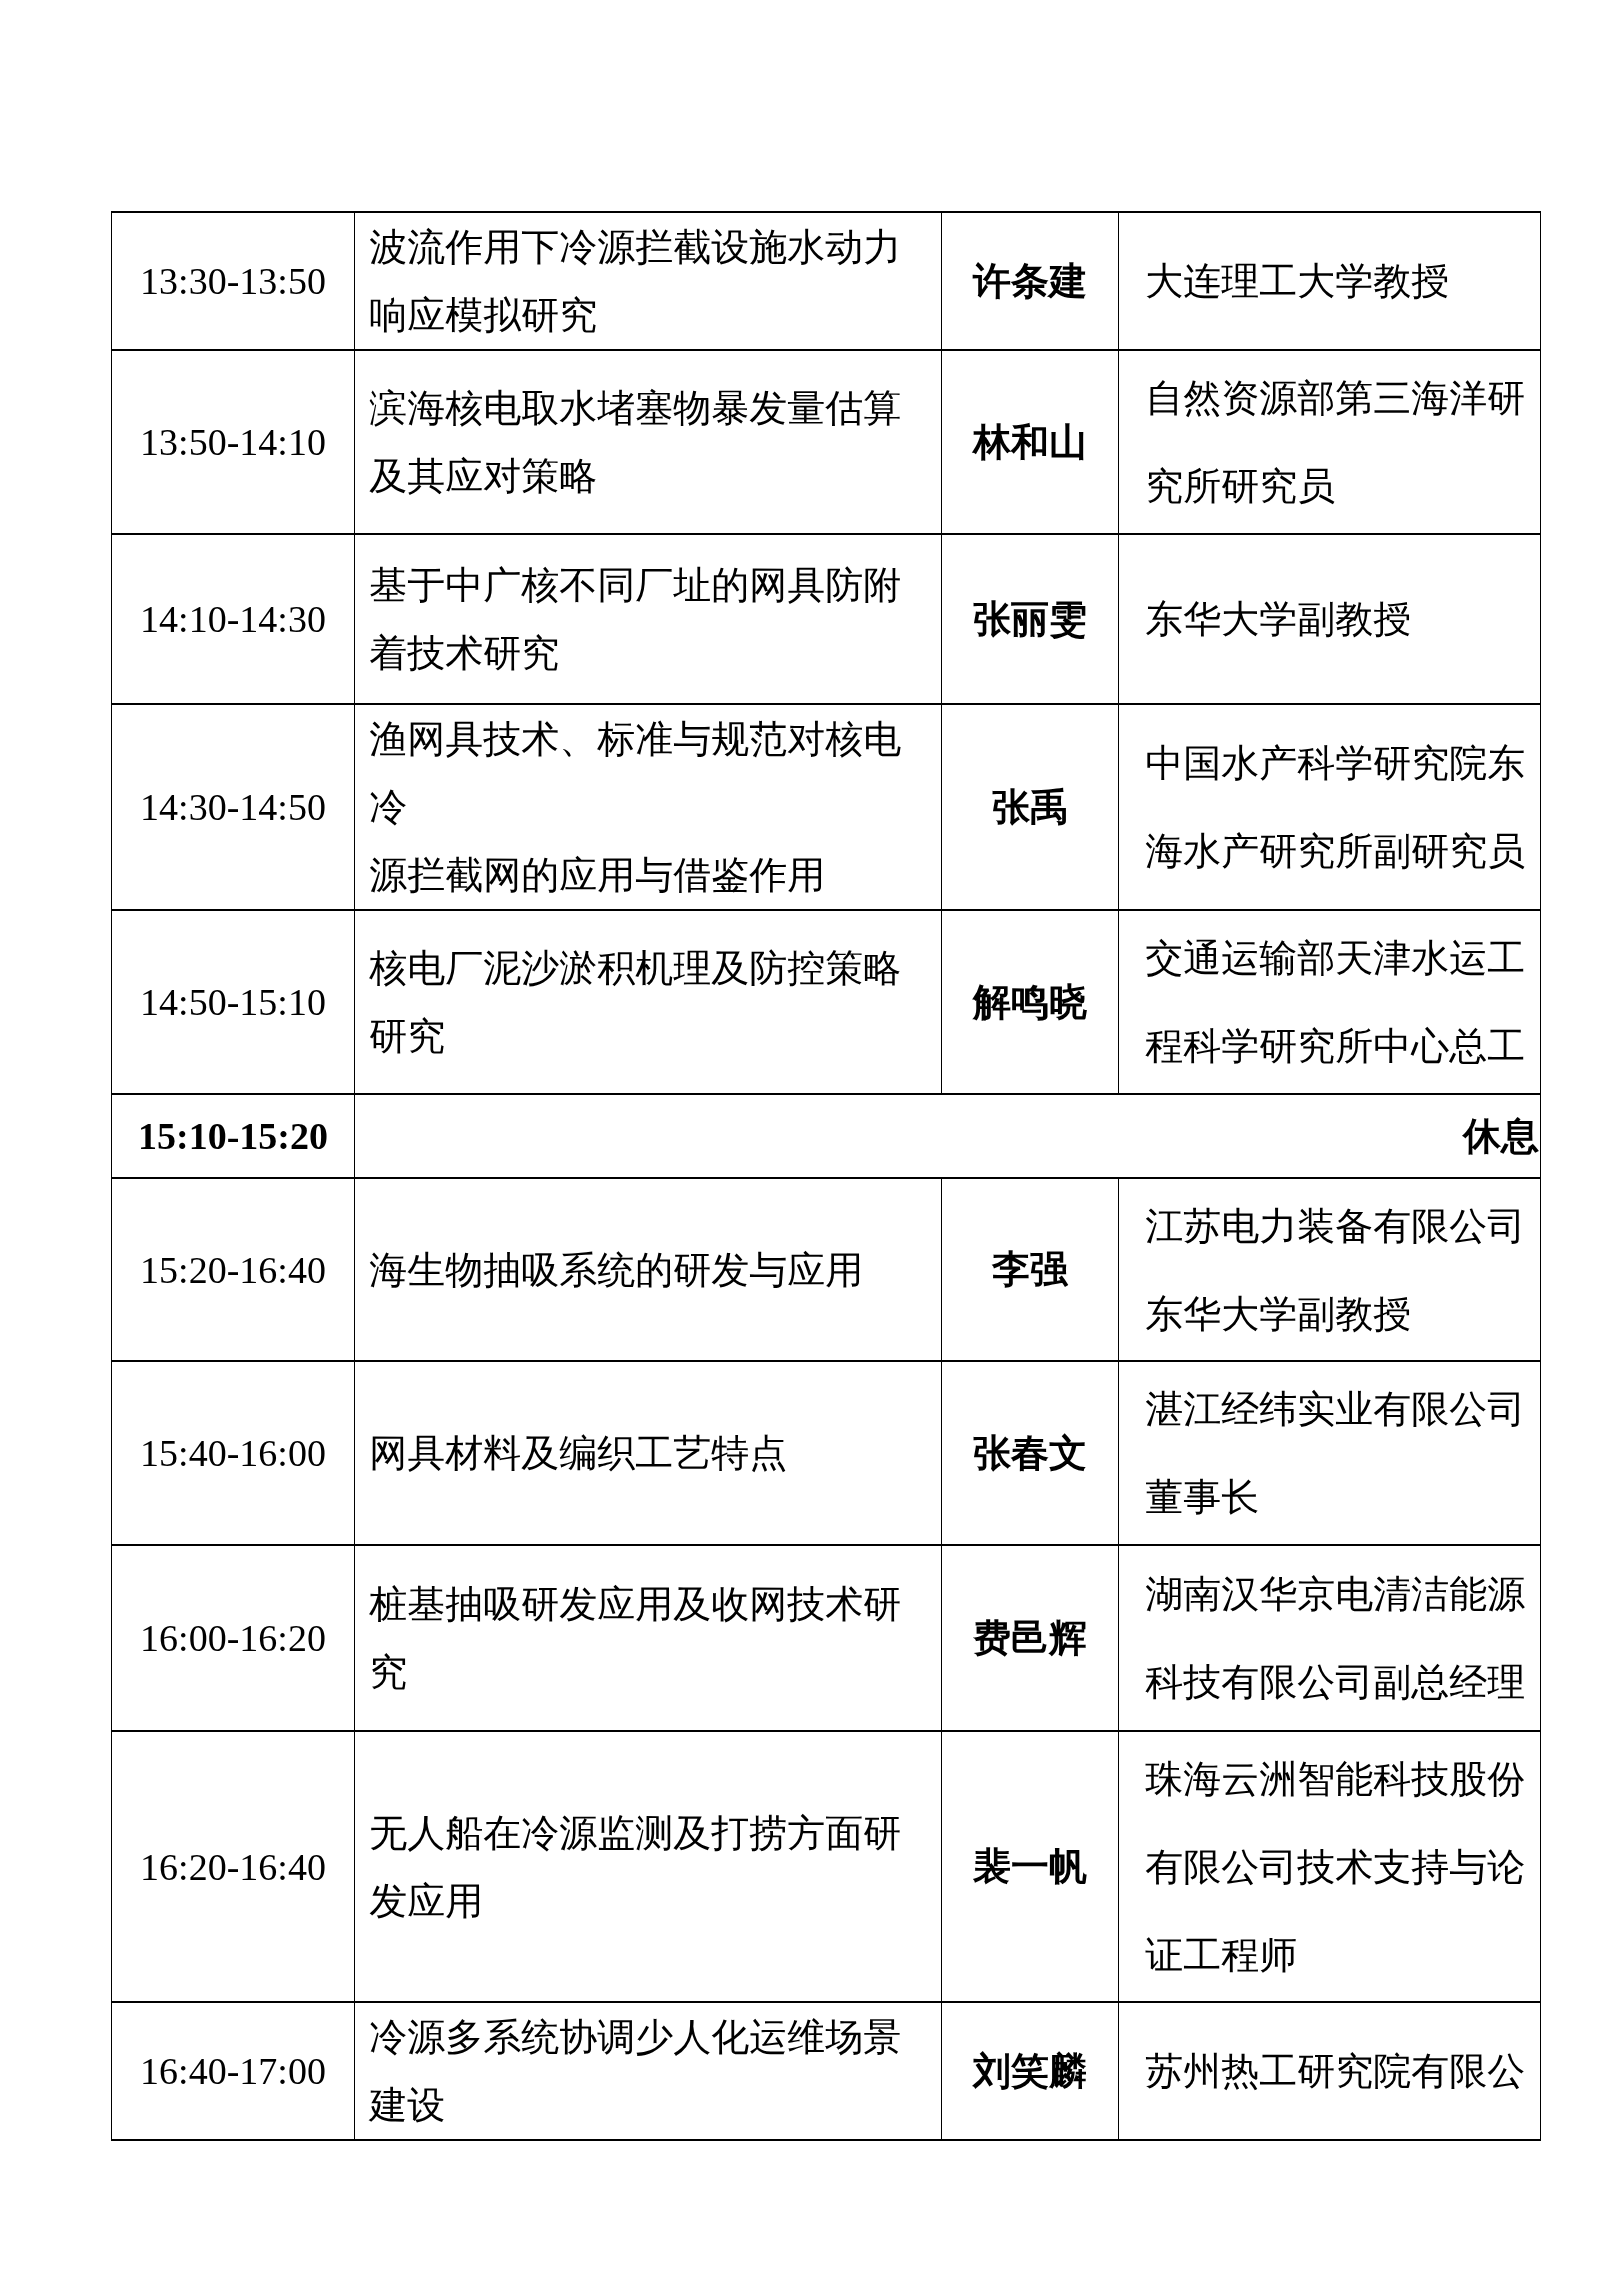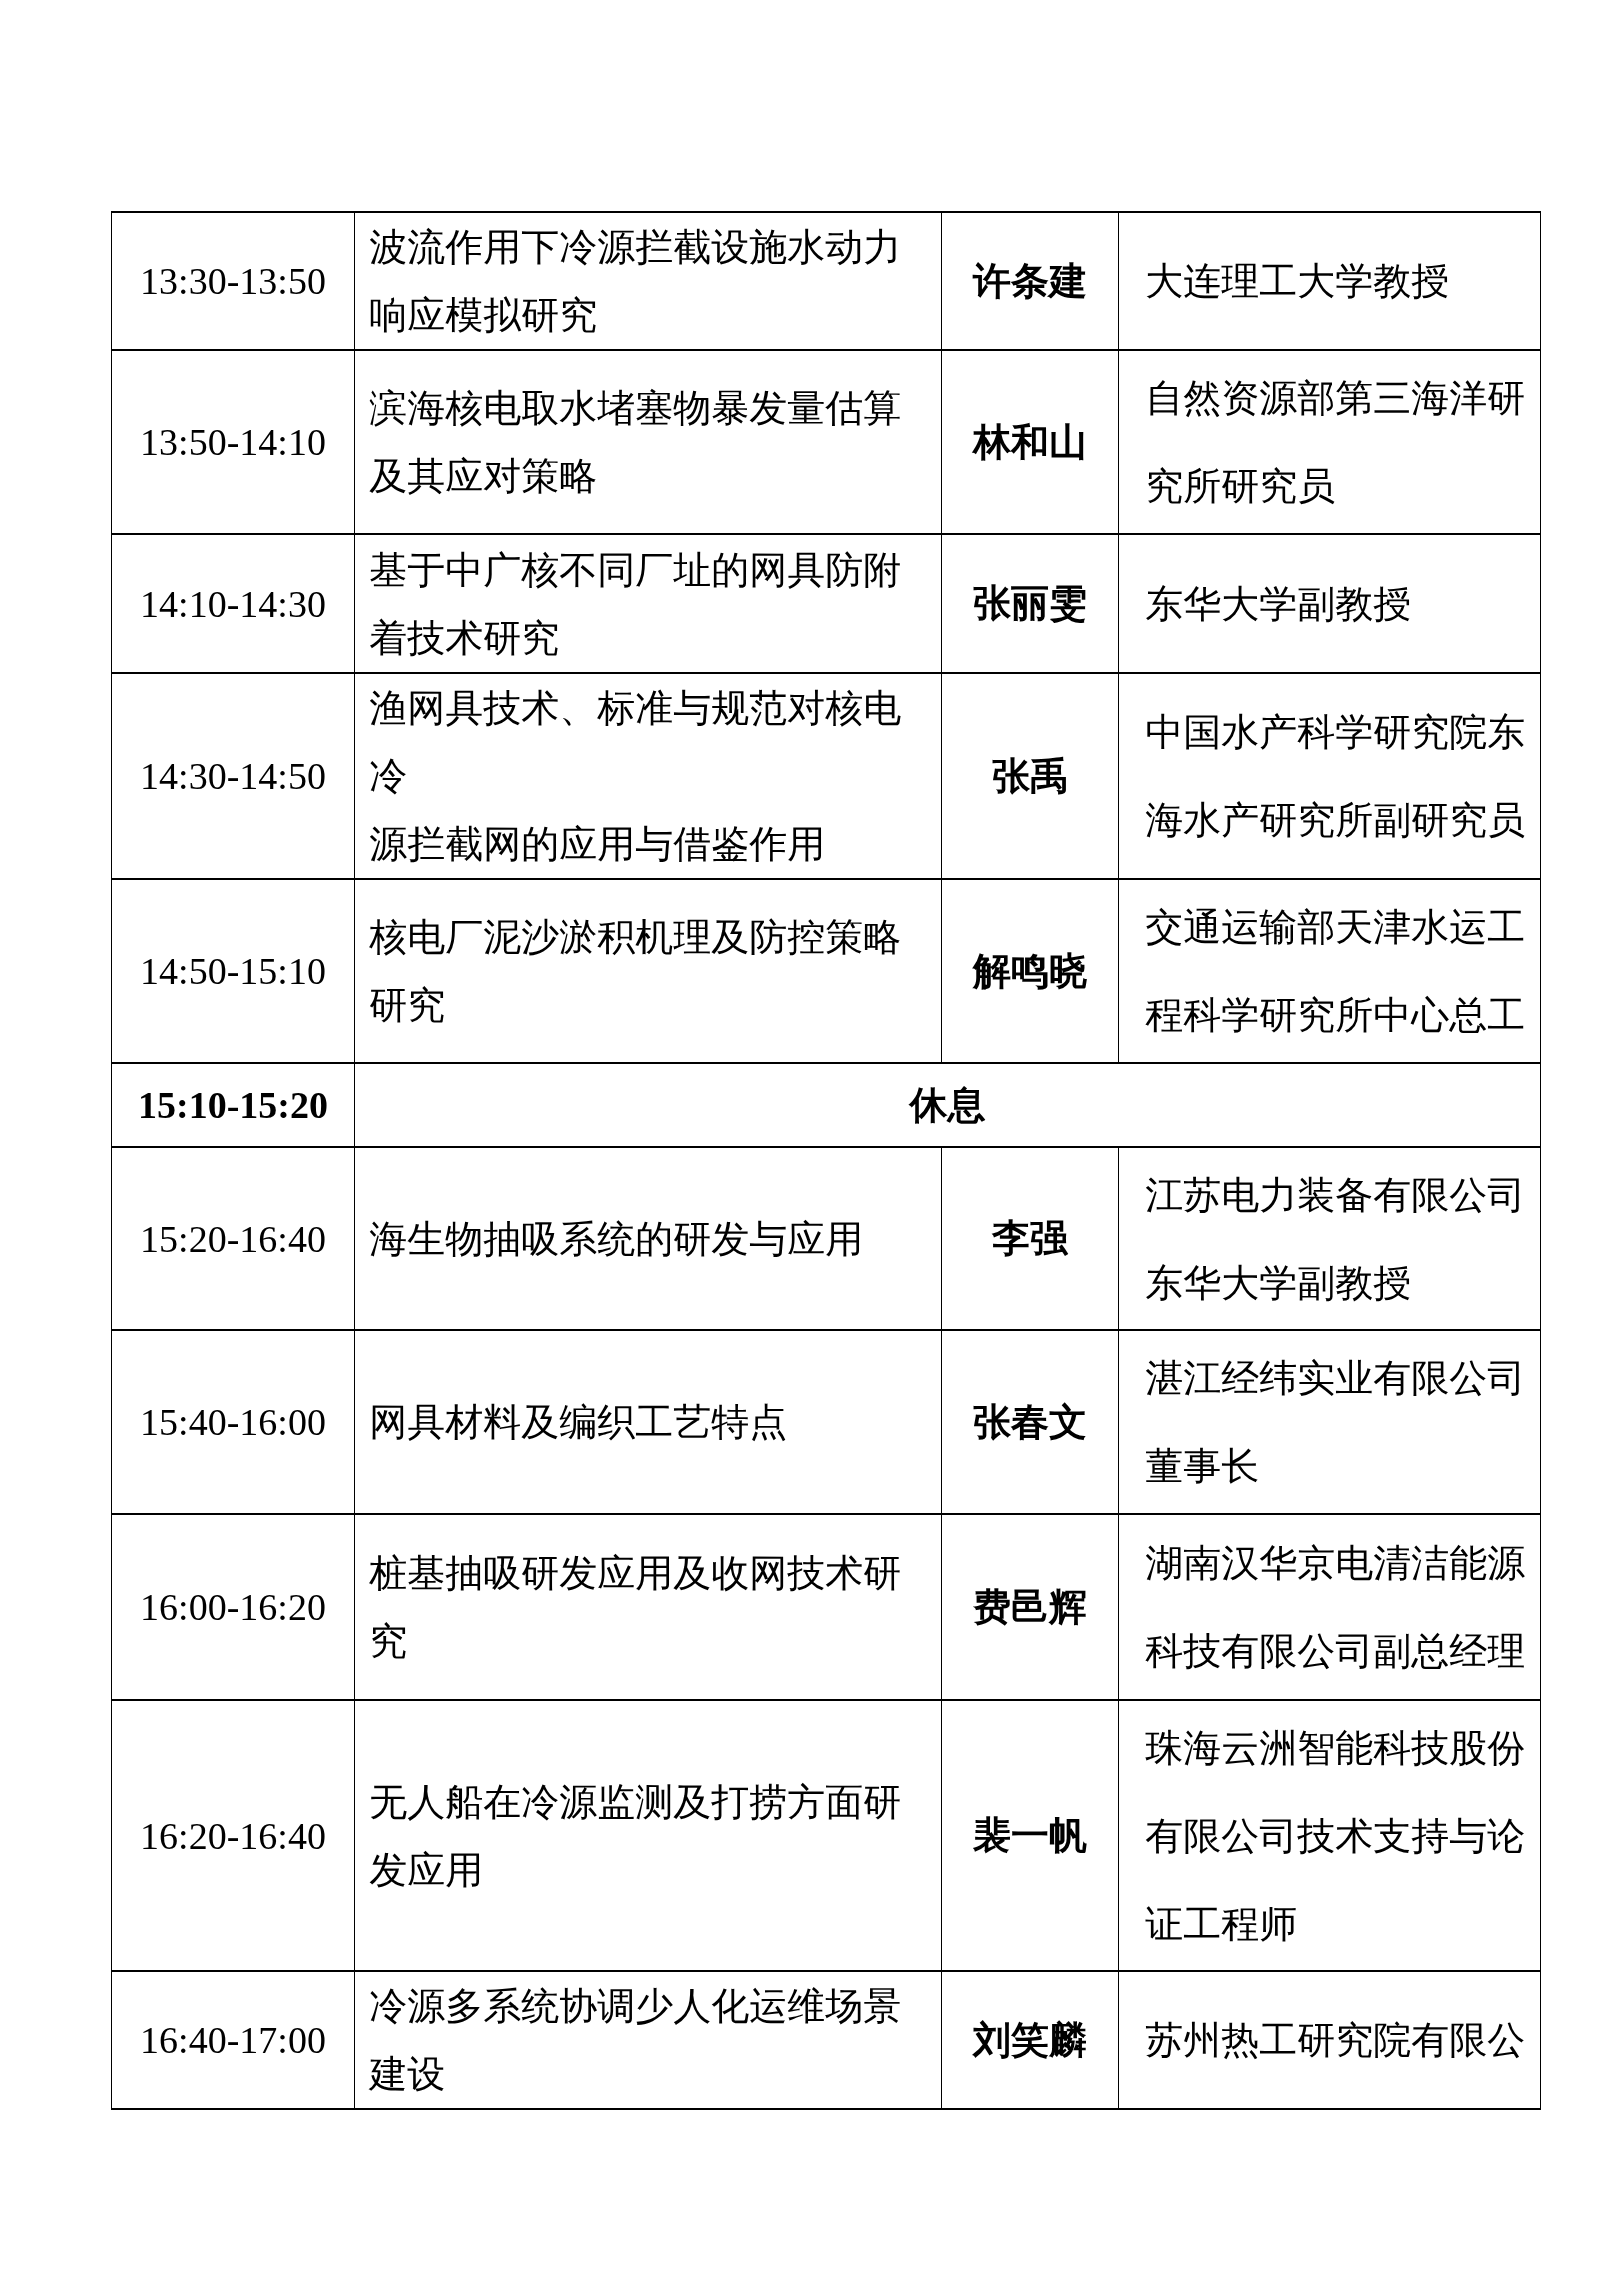--- a/index.html
+++ b/index.html
@@ -42,21 +42,21 @@
     padding: 0 14.3px;
   }
   td.cell-speaker {
     text-align: center;
     white-space: nowrap;
     font-weight: bold;
   }
   .line-title { line-height: 68px; }
   .line-affil { line-height: 88px; margin-left: 12px; }
   tr.row-break td { font-weight: bold; }
-  td.cell-break-label { text-align: center; }
+  td.cell-break-label { text-align: right; }
 </style>
 </head>
 <body>
 
 <div class="page">
   <table class="schedule">
     <colgroup>
       <col style="width:243px">
       <col style="width:587px">
       <col style="width:177px">
@@ -79,21 +79,21 @@
           <td class="cell-title">
             <div class="line-title">滨海核电取水堵塞物暴发量估算</div>
             <div class="line-title">及其应对策略</div>
           </td>
           <td class="cell-speaker">林和山</td>
           <td class="cell-affil">
             <div class="line-affil">自然资源部第三海洋研</div>
             <div class="line-affil">究所研究员</div>
           </td>
         </tr>
-        <tr style="height: 139px;">
+        <tr style="height: 170px;">
           <td class="cell-time">14:10-14:30</td>
           <td class="cell-title">
             <div class="line-title">基于中广核不同厂址的网具防附</div>
             <div class="line-title">着技术研究</div>
           </td>
           <td class="cell-speaker">张丽雯</td>
           <td class="cell-affil">
             <div class="line-affil">东华大学副教授</div>
           </td>
         </tr>

